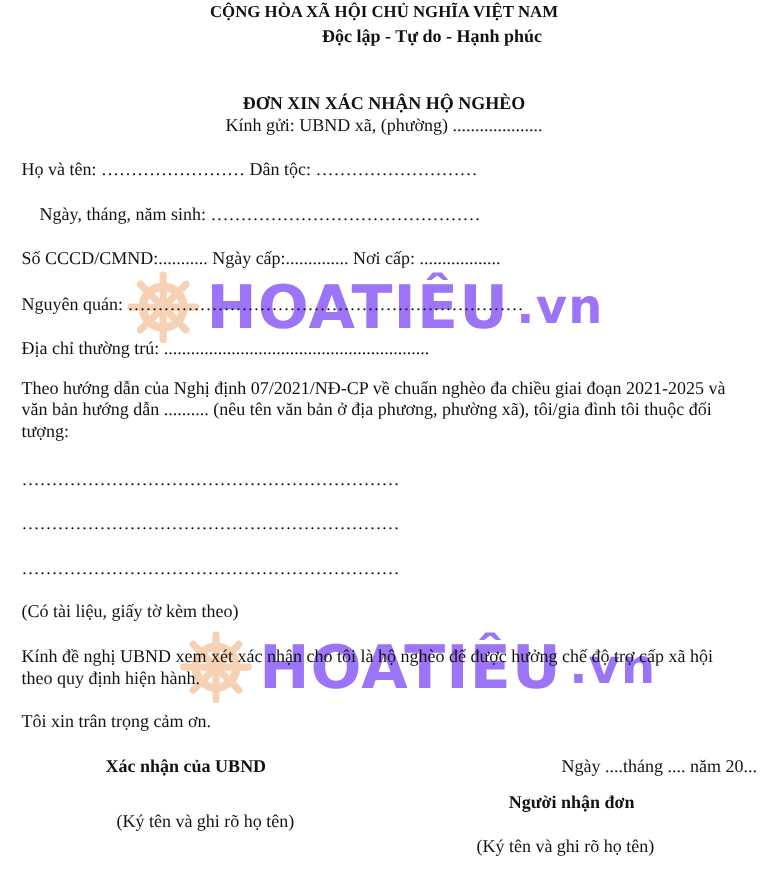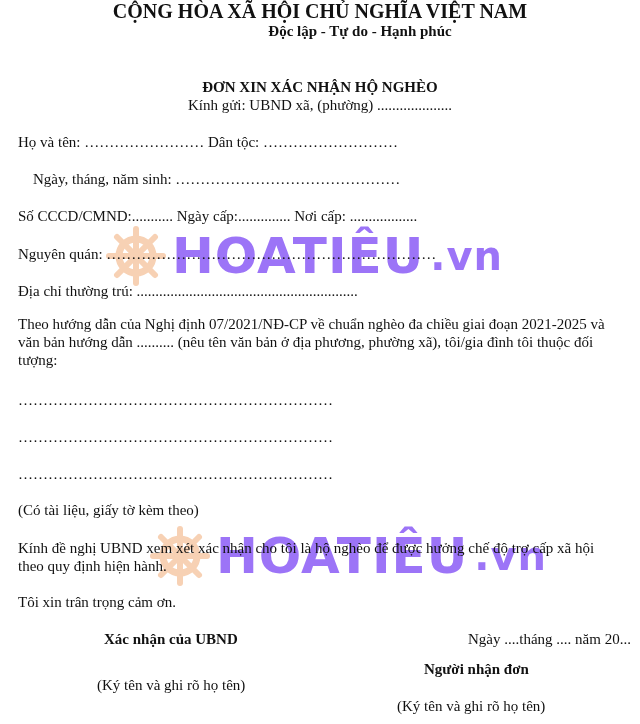--- a/index.html
+++ b/index.html
@@ -49,36 +49,36 @@
       <line x1="3" y1="30" x2="57" y2="30"></line>
       <line x1="11" y1="11" x2="49" y2="49"></line>
       <line x1="49" y1="11" x2="11" y2="49"></line>
     </g>
     <circle cx="30" cy="30" r="6" fill="#f6c9a7"></circle>
   </svg>
   <span class="txt">HOATIÊU</span>
     <span class="txt vn">.vn</span>
 </div>
 
-<div class="ln center bold" style="top:2px; font-size:20px;">CỘNG HÒA XÃ HỘI CHỦ NGHĨA VIỆT NAM</div>
+<div class="ln center bold" style="top:2px; font-size:14px;">CỘNG HÒA XÃ HỘI CHỦ NGHĨA VIỆT NAM</div>
 <div class="ln center bold" style="top:22px;padding-left:40px;">Độc lập - Tự do - Hạnh phúc</div>
 <div class="ln center bold" style="top:78px;">ĐƠN XIN XÁC NHẬN HỘ NGHÈO</div>
 <div class="ln center" style="top:96px;">Kính gửi: UBND xã, (phường) ....................</div>
 
 <div class="ln" style="left:18px; top:133px;">Họ và tên: …………………… Dân tộc: ………………………</div>
 <div class="ln" style="left:33px; top:170px;">Ngày, tháng, năm sinh: ………………………………………</div>
 <div class="ln" style="left:18px; top:207px;">Số CCCD/CMND:........... Ngày cấp:.............. Nơi cấp: ..................</div>
 <div class="ln" style="left:18px; top:245px;">Nguyên quán: …………………………………………………………</div>
 <div class="ln" style="left:18px; top:282px;">Địa chỉ thường trú: ...........................................................</div>
 
 <div class="para" style="top:315px;">Theo hướng dẫn của Nghị định 07/2021/NĐ-CP về chuẩn nghèo đa chiều giai đoạn 2021-2025 và văn bản hướng dẫn .......... (nêu tên văn bản ở địa phương, phường xã), tôi/gia đình tôi thuộc đối tượng:</div>
 <div class="ln" style="left:18px; top:391px;">………………………………………………………</div>
 <div class="ln" style="left:18px; top:428px;">………………………………………………………</div>
 <div class="ln" style="left:18px; top:465px;">………………………………………………………</div>
 <div class="ln" style="left:18px; top:501px;text-align:right;">(Có tài liệu, giấy tờ kèm theo)</div>
 <div class="para" style="top:539px;">Kính đề nghị UBND xem xét xác nhận cho tôi là hộ nghèo để được hưởng chế độ trợ cấp xã hội theo quy định hiện hành.</div>
 <div class="ln" style="left:18px; top:593px;">Tôi xin trân trọng cảm ơn.</div>
 
-<div class="ln bold" style="left:104px; top:630px;text-align:center;">Xác nhận của UBND</div>
+<div class="ln bold" style="left:88px; top:630px;text-align:center;">Xác nhận của UBND</div>
 <div class="ln" style="left:97px; top:676px;">(Ký tên và ghi rõ họ tên)</div>
 <div class="ln" style="left:468px; top:630px;">Ngày ....tháng .... năm 20...</div>
 <div class="ln bold" style="left:424px; top:660px;">Người nhận đơn</div>
 <div class="ln" style="left:397px; top:697px;">(Ký tên và ghi rõ họ tên)</div>
 
 </body></html>

